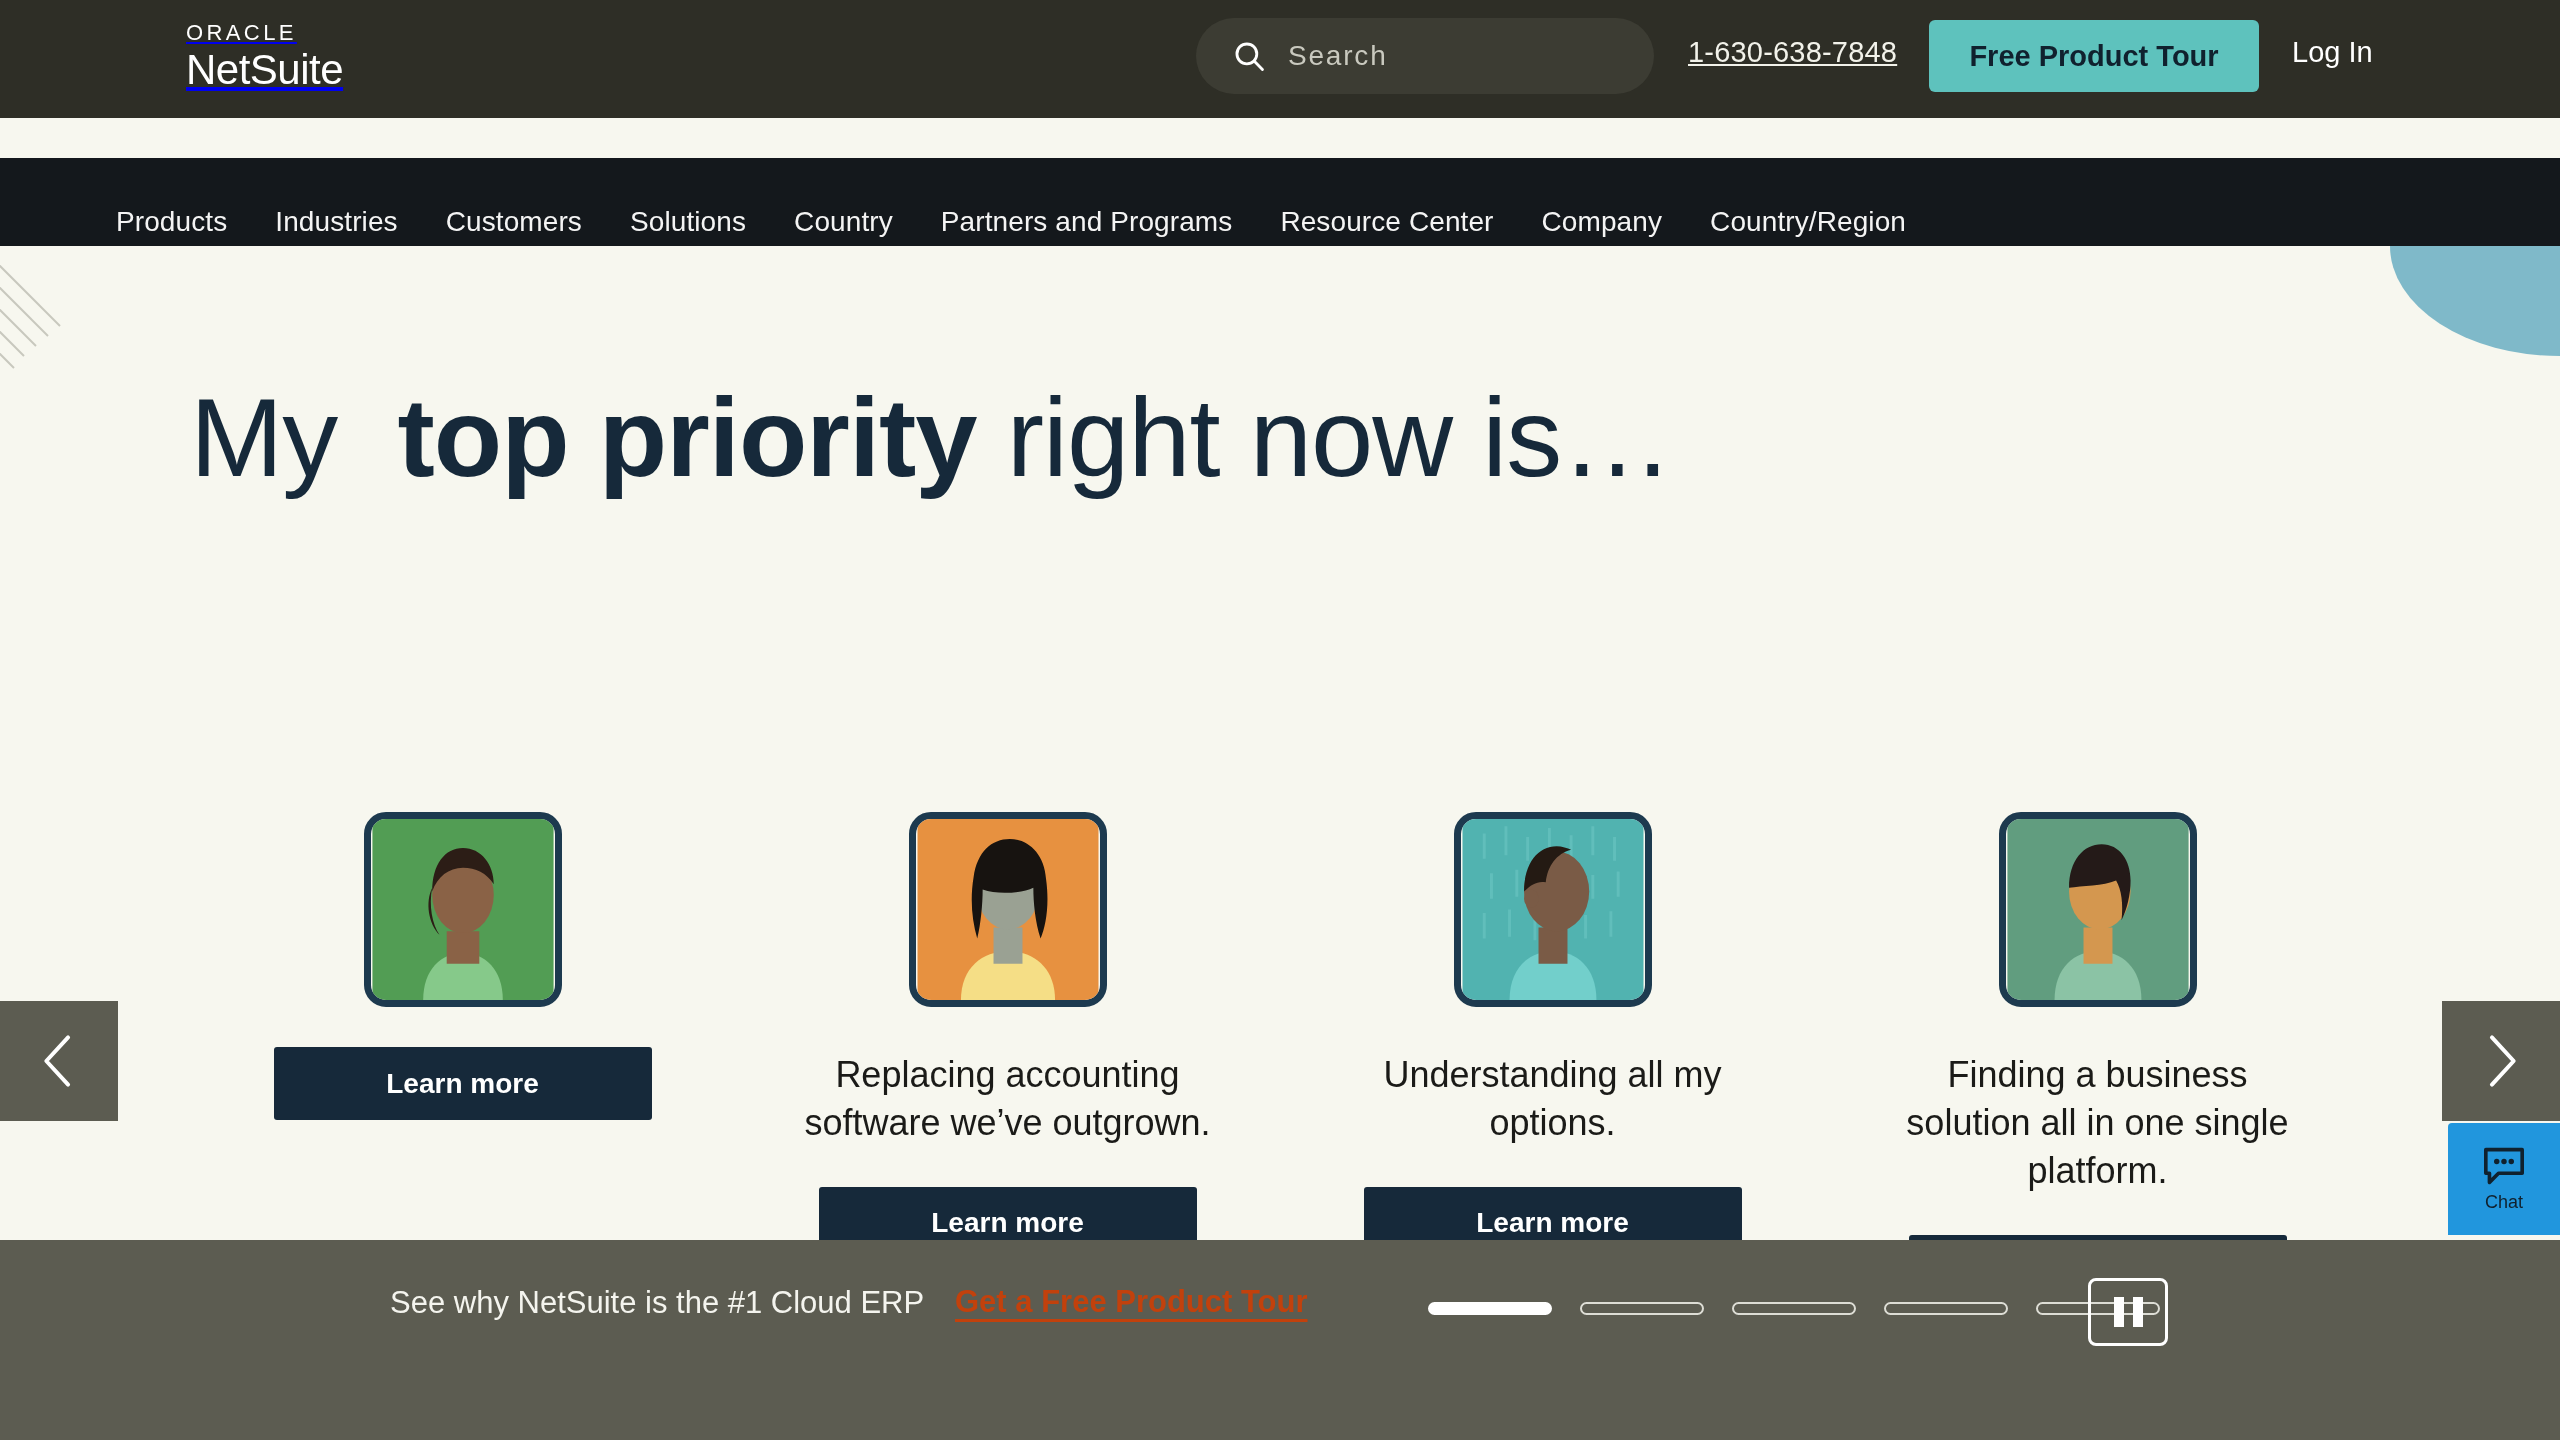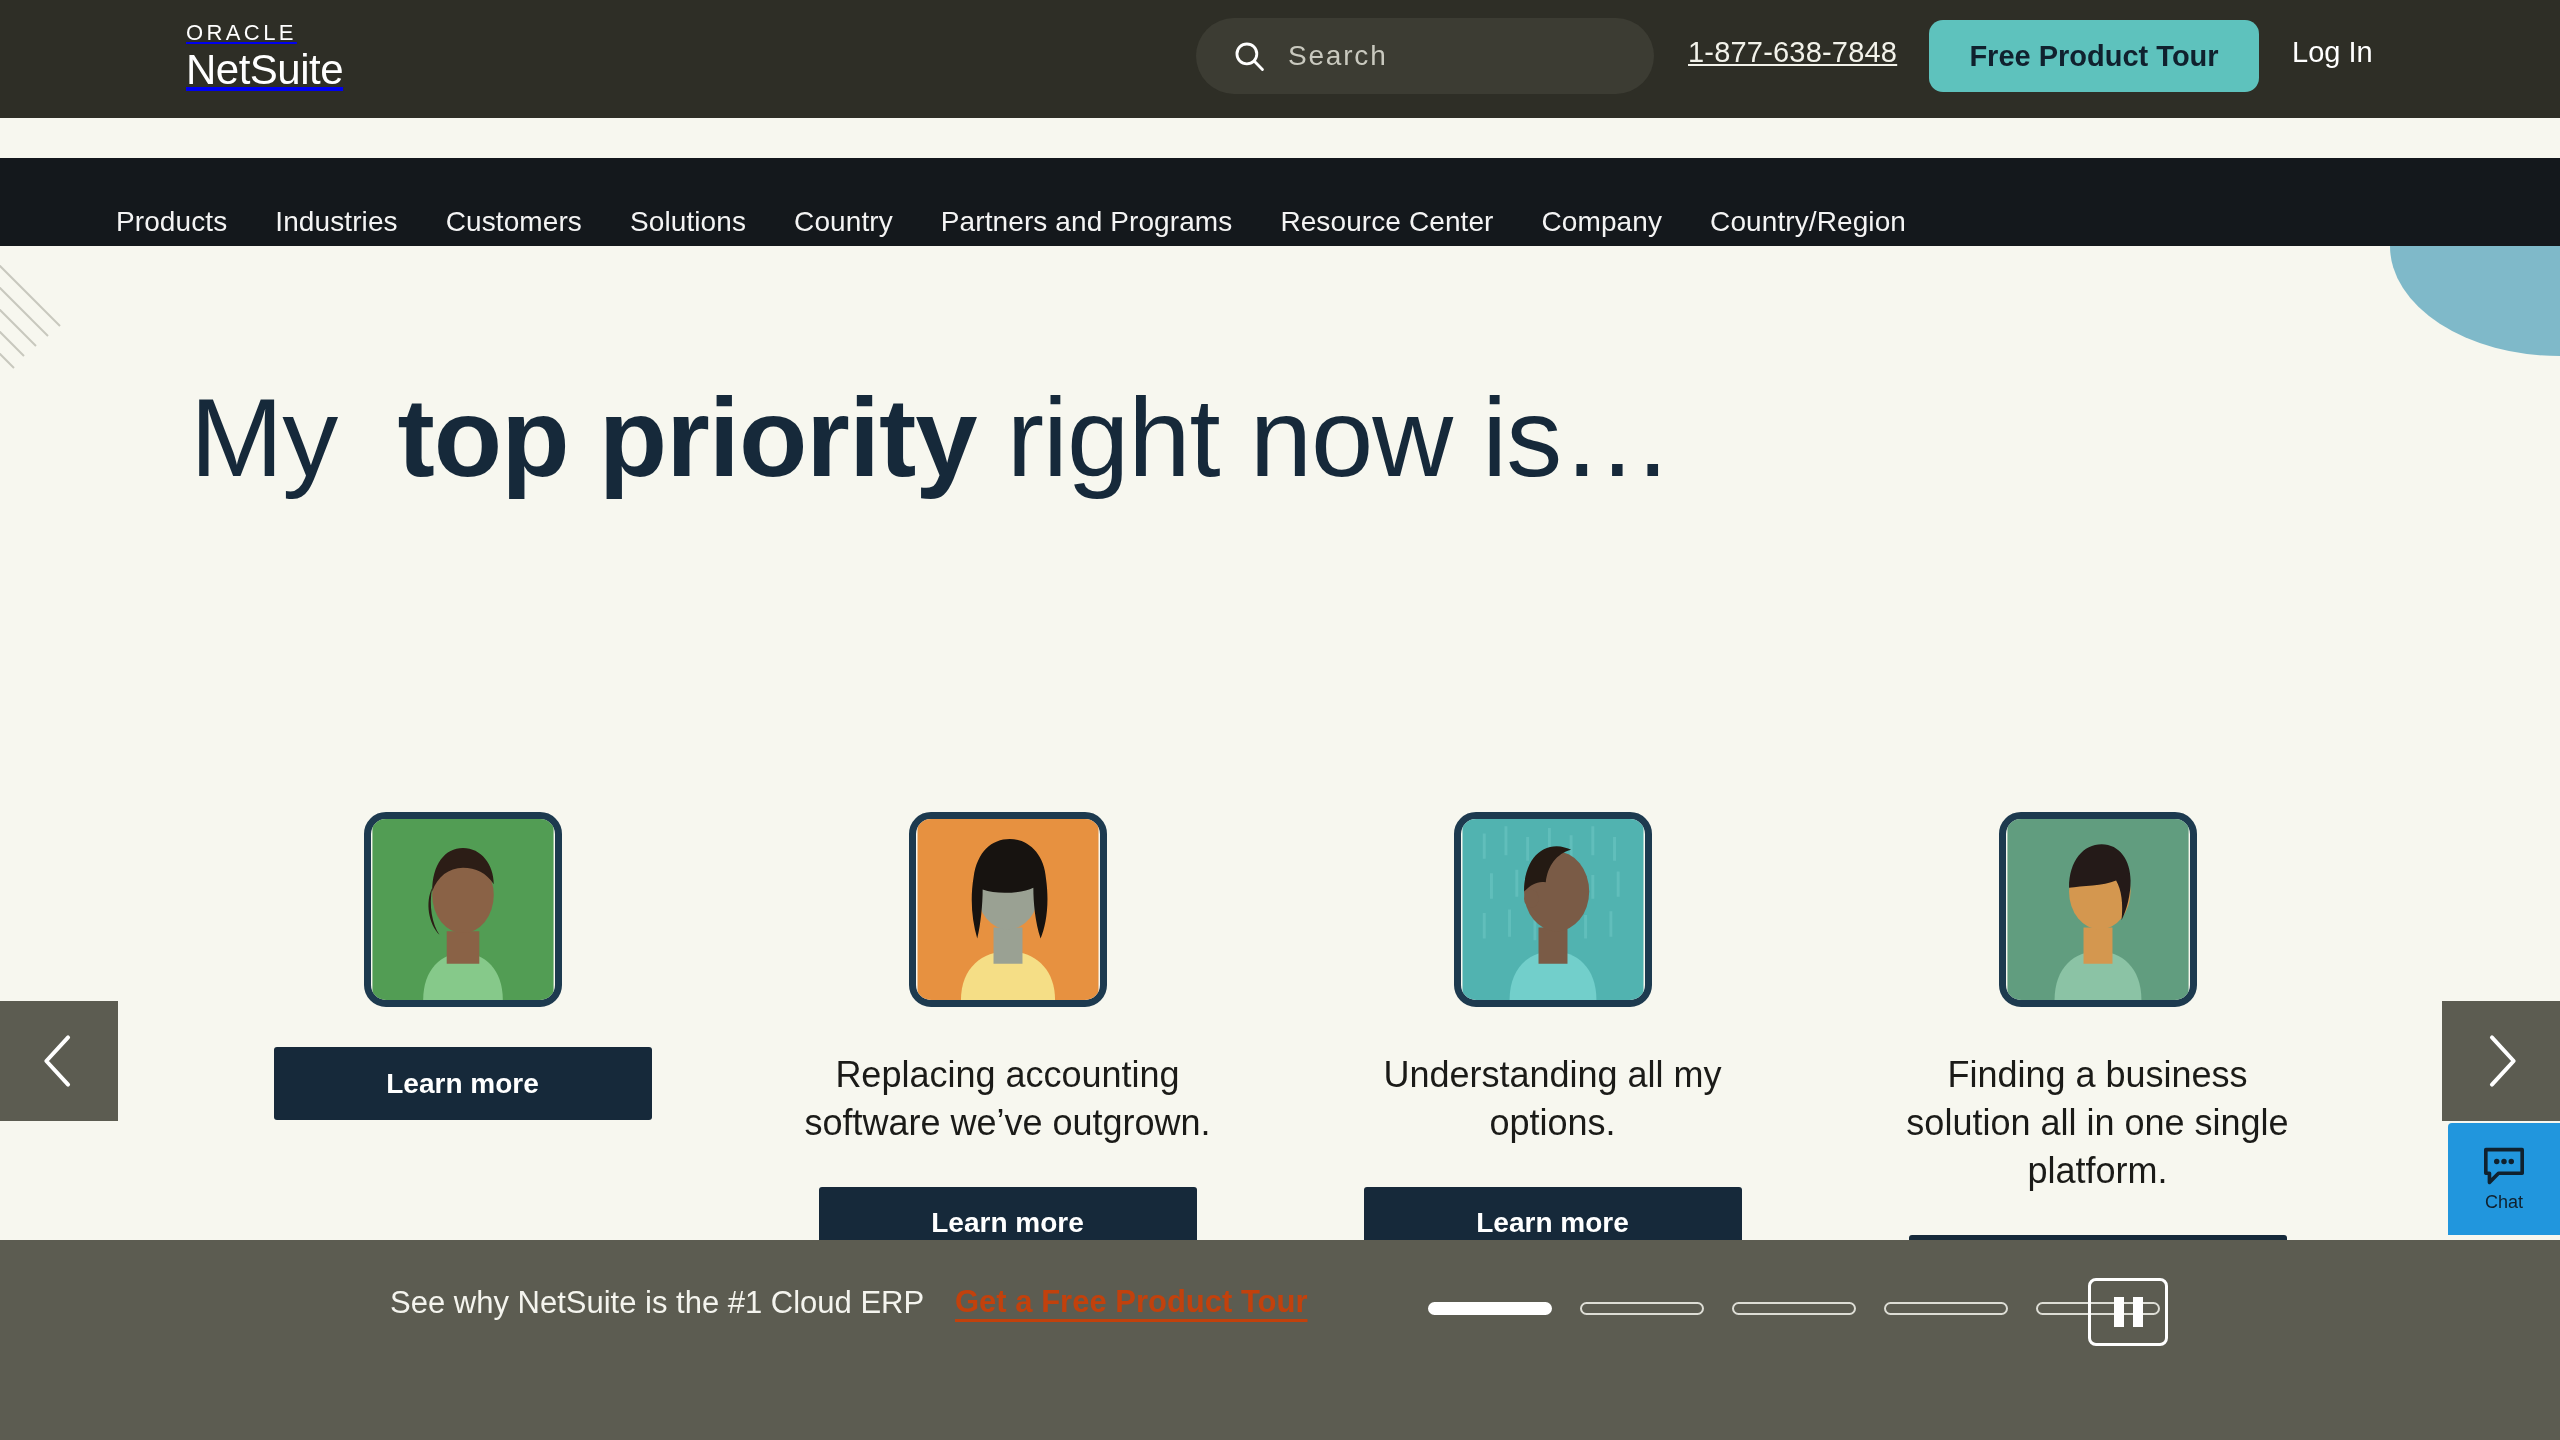--- a/index.html
+++ b/index.html
@@ -39,21 +39,21 @@
     font-family: "Liberation Sans", sans-serif; width: 330px;
   }
   .search-input::placeholder { color: #c9c9bf; }
   .phone {
     position: absolute; left: 1688px; top: 36px;
     color: #f2f2ea; font-size: 29px; letter-spacing: 0.2px;
   }
   .tour-btn {
     position: absolute; left: 1929px; top: 20px;
     width: 330px; height: 72px;
-    background: #5ec2bd; border: none; border-radius: 14px;
+    background: #5ec2bd; border: none; border-radius: 6px;
     color: #10212e; font-size: 29px; font-weight: bold;
     cursor: pointer; font-family: "Liberation Sans", sans-serif;
   }
   .login {
     position: absolute; left: 2292px; top: 36px;
     color: #ffffff; font-size: 29px; text-decoration: none;
   }
 
   
   .navbar {
@@ -179,21 +179,21 @@
   </a>
 
   <div class="search-box">
     <svg class="search-icon" viewBox="0 0 24 24" fill="none" stroke="#ffffff" stroke-width="2">
       <circle cx="10.5" cy="10.5" r="7"></circle>
       <line x1="15.6" y1="15.6" x2="21.5" y2="21.5" stroke-linecap="round"></line>
     </svg>
     <input class="search-input" type="text" placeholder="Search" style="">
   </div>
 
-  <a class="phone" href="#">1-877-638-7848</a>
+  <a class="phone" href="#">1-630-638-7848</a>
 
   <button class="tour-btn">Free Product Tour</button>
 
   <a class="login" href="#">Log In</a>
 </div>
 
 <nav class="navbar">
   <a class="nav-item" href="#">Products</a>
   <a class="nav-item" href="#">Industries</a>
   <a class="nav-item" href="#">Customers</a>

